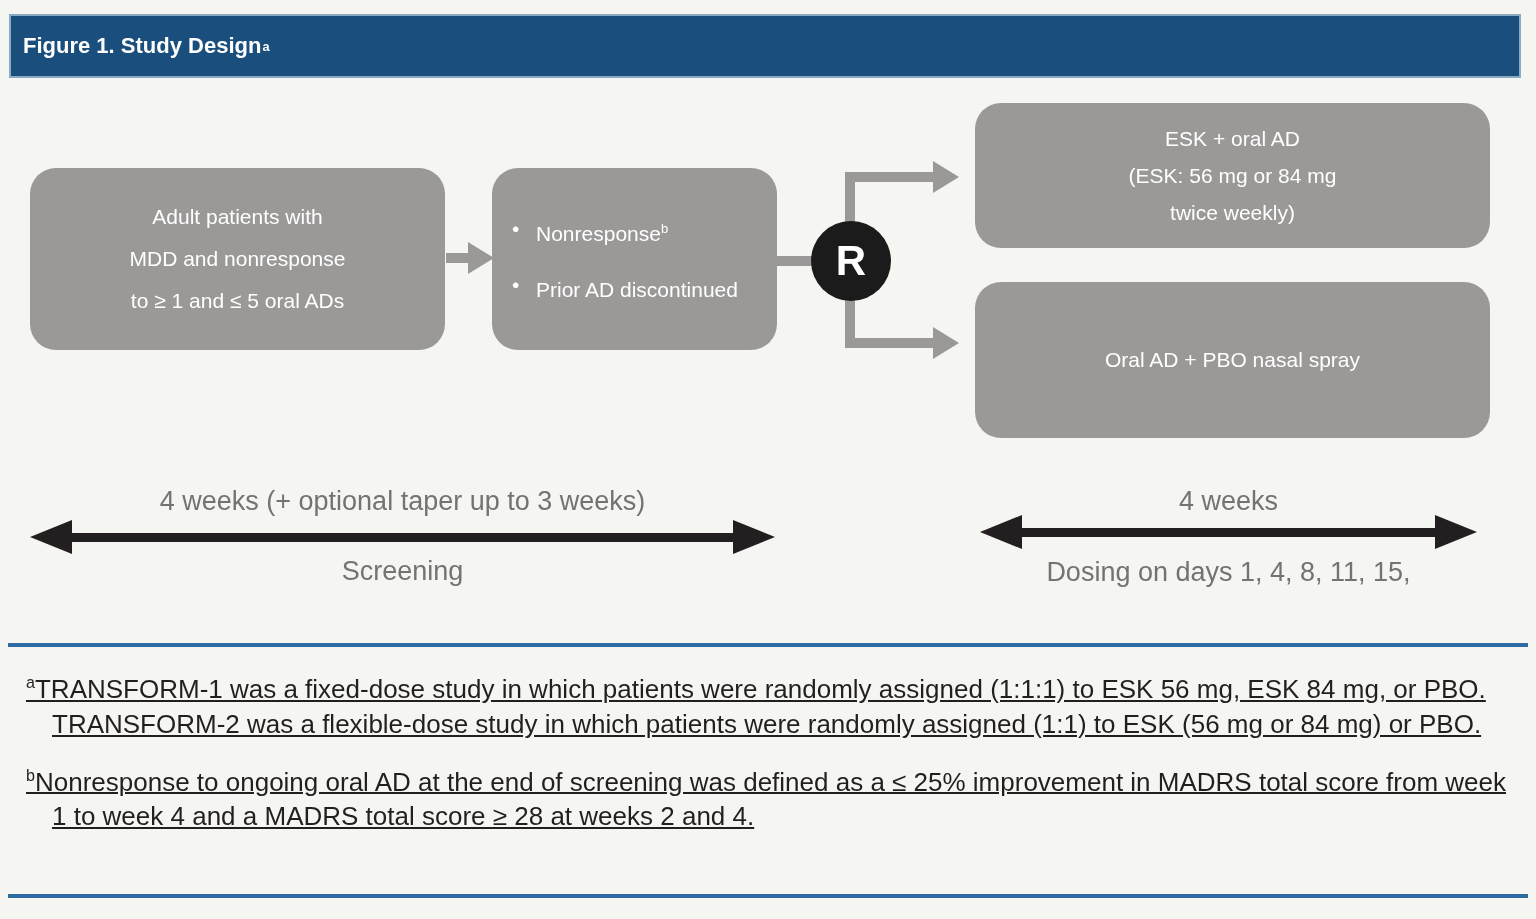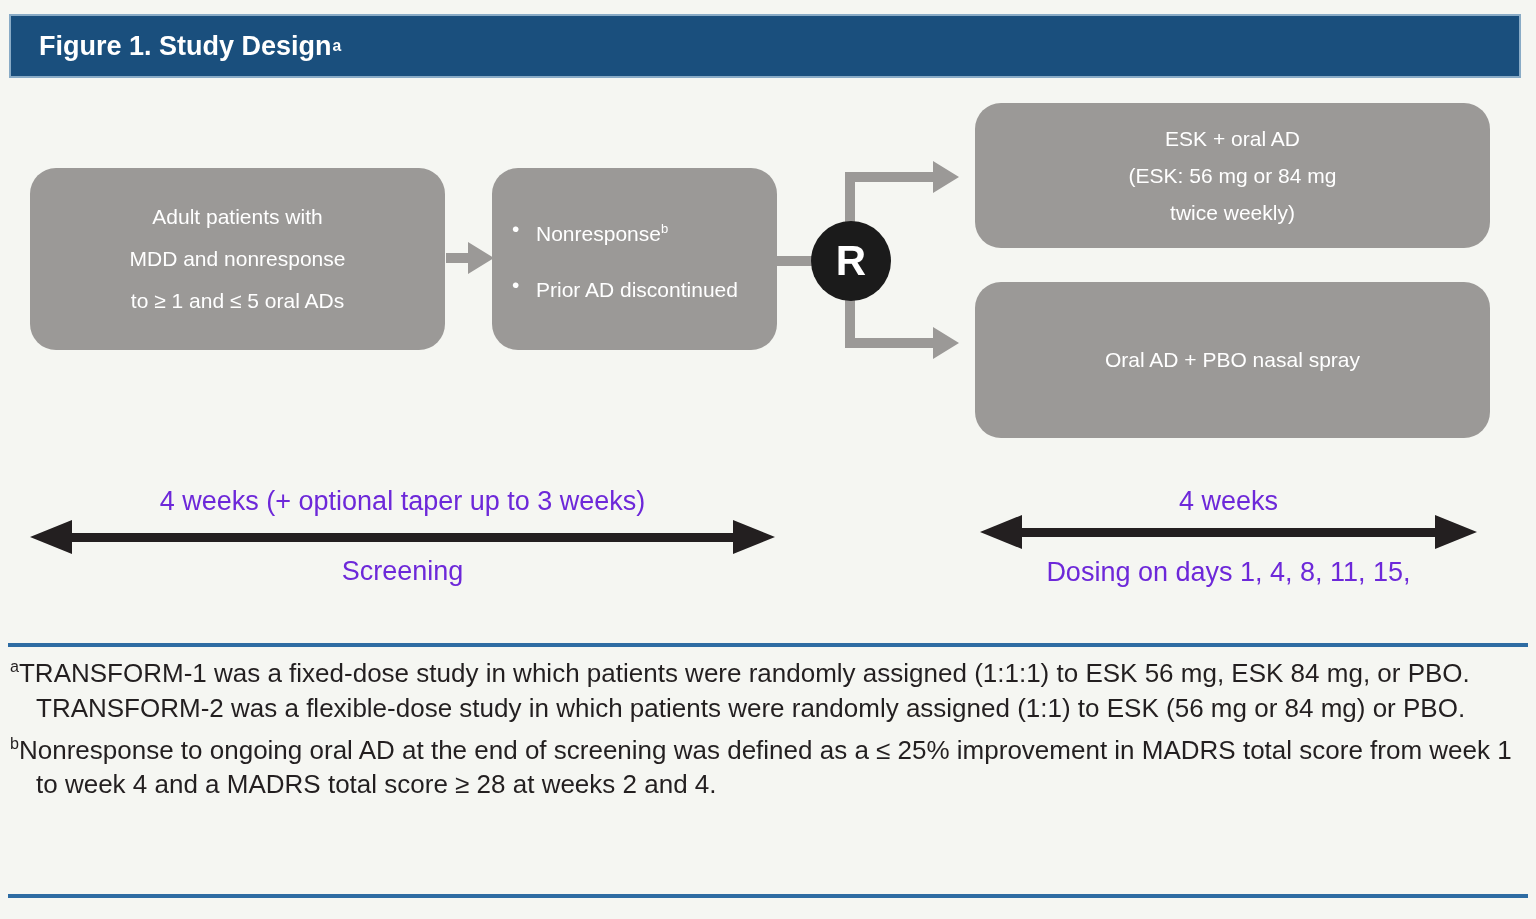--- a/index.html
+++ b/index.html
@@ -12,22 +12,22 @@
   .page { position: relative; width: 1536px; height: 919px; overflow: hidden; }
 
   
   .title-bar {
     position: absolute; left: 9px; top: 14px; width: 1512px; height: 64px;
     box-sizing: border-box;
     background: #1a4f7d;
     border: 2px solid #89abc6;
     color: #ffffff;
     display: flex; align-items: center;
-    padding-left: 28px;
-    font-size: 27px; font-weight: bold;
+    padding-left: 12px;
+    font-size: 22px; font-weight: bold;
   }
   .title-bar sup { font-size: 0.58em; margin-left: 1px; }
 
   
   .gbox {
     position: absolute;
     background: #9b9997;
     color: #ffffff;
     border-radius: 26px;
     display: flex; flex-direction: column; justify-content: center;
@@ -70,21 +70,21 @@
 
   
   .r-circle {
     position: absolute; left: 811px; top: 221px; width: 80px; height: 80px;
     background: #1b1b1b; border-radius: 50%;
     color: #ffffff; font-size: 42px; font-weight: bold;
     display: flex; align-items: center; justify-content: center;
   }
 
   
-  .tl-label { position: absolute; text-align: center; font-size: 27px; color: #6d28d9; }
+  .tl-label { position: absolute; text-align: center; font-size: 27px; color: #737373; }
   .lbl-screen-duration { left: 30px; top: 486px; width: 745px; }
   .lbl-screening { left: 30px; top: 556px; width: 745px; }
   .lbl-treat-duration { left: 980px; top: 486px; width: 497px; }
   .lbl-dosing { left: 980px; top: 554px; width: 497px; line-height: 36px; }
 
   .tl-arrow { position: absolute; display: flex; align-items: center; }
   .tl-arrow .shaft { flex: 1; height: 9px; background: #231f20; }
   .tl-arrow .head-l {
     width: 0; height: 0;
     border-top: 17px solid transparent; border-bottom: 17px solid transparent;
@@ -100,21 +100,21 @@
 
   
   .rule { position: absolute; left: 8px; width: 1520px; height: 4px; background: #2e6ca3; }
   .rule-top { top: 643px; }
   .rule-bottom { top: 894px; }
 
   .footnotes {
     position: absolute; left: 10px; top: 649px; width: 1516px;
     font-size: 26px; line-height: 35px; color: #231f20;
   }
-  .footnotes p { margin: 0; padding-left: 26px; text-indent: -26px; }
+  .footnotes p { margin: 16px; padding-left: 26px; text-indent: -26px; text-decoration: underline; }
   .footnotes sup { font-size: 0.62em; }
 </style>
 </head>
 <body>
 
 <div class="page">
 
   <header class="title-bar">
     <span>Figure 1. Study Design</span>
       <sup>a</sup>

